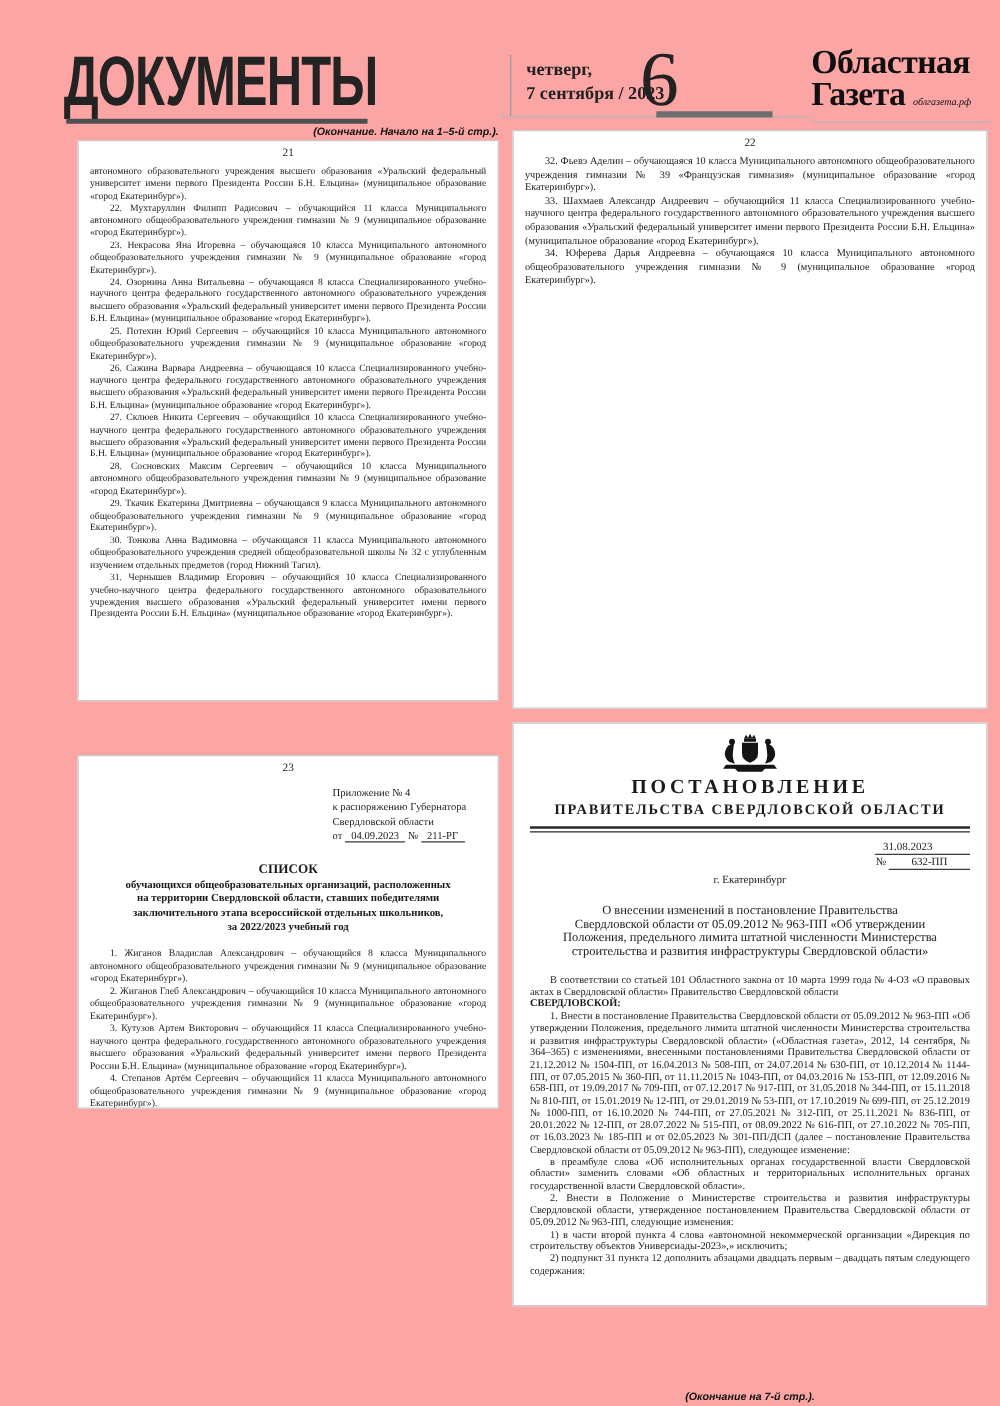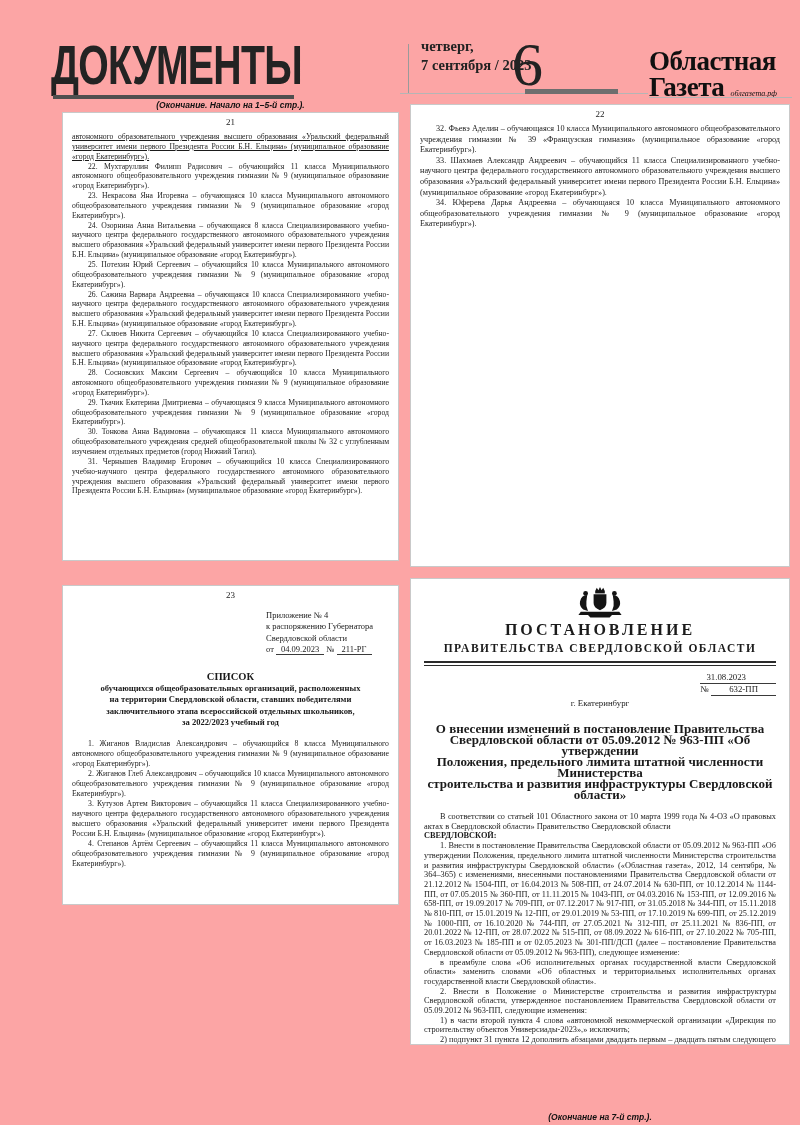--- a/index.html
+++ b/index.html
@@ -10,72 +10,72 @@
 
   
   .masthead-title {
     position:absolute; left:51px; top:37px;
     font-family:"Liberation Sans", sans-serif; font-weight:bold;
     font-size:56px; line-height:1; letter-spacing:-1px; color:#232323;
     transform:scaleX(0.70); transform-origin:left top; white-space:nowrap;
   }
   .masthead-rule { position:absolute; left:53px; top:95px; width:241px; height:4px; background:#4f4f4f; }
   .head-vline { position:absolute; left:408px; top:44px; width:1px; height:49px; background:#9a9a9a; }
-  .date-block { position:absolute; left:421px; top:37px; font-weight:bold; font-size:14.5px; line-height:19px; color:#222; }
+  .date-block { position:absolute; left:421px; top:47px; font-weight:bold; font-size:14.5px; line-height:19px; color:#222; }
   .page-six { position:absolute; left:512px; top:33px; font-size:62px; line-height:1; color:#222; }
   .thin-rule-mid { position:absolute; left:400px; top:93px; width:248px; height:1px; background:#b5b5b5; }
   .thick-rule { position:absolute; left:525px; top:89px; width:93px; height:5px; background:#6e6e6e; }
-  .brand { position:absolute; left:649px; top:48px; font-weight:bold; font-size:27px; line-height:26px; letter-spacing:-0.5px; color:#101010; white-space:nowrap; }
+  .brand { position:absolute; left:649px; top:36px; font-weight:bold; font-size:27px; line-height:26px; letter-spacing:-0.5px; color:#101010; white-space:nowrap; }
   .brand-site { font-size:8px; font-style:italic; font-weight:normal; letter-spacing:0; }
   .thin-rule-right { position:absolute; left:649px; top:97px; width:143px; height:1px; background:#b5b5b5; }
 
   .cont-top {
-    position:absolute; left:62px; top:100px; width:337px; text-align:center;
+    position:absolute; left:62px; top:100px; width:337px; text-align:right;
     font-family:"Liberation Sans", sans-serif; font-style:italic; font-weight:bold; font-size:8.5px; color:#111;
   }
   .cont-bottom {
     position:absolute; left:410px; top:1112px; width:380px; text-align:center;
     font-family:"Liberation Sans", sans-serif; font-style:italic; font-weight:bold; font-size:8.5px; color:#111;
   }
 
   
   .docbox { position:absolute; background:#fff; border:1px solid #c9c9c9; box-sizing:border-box; overflow:hidden; }
   #box21  { left:62px;  top:112px; width:337px; height:449px; }
   #box22  { left:410px; top:104px; width:380px; height:463px; }
-  #box23  { left:62px;  top:585px; width:337px; height:320px; }
+  #box23  { left:62px;  top:604px; width:337px; height:283px; }
   #boxres { left:410px; top:578px; width:380px; height:467px; }
 
   .boxnum { text-align:center; font-size:9px; margin:4px 0 5px; color:#1b1b1b; }
 
   .doc-text { padding:0 9px; }
   .doc-text p { margin:0; text-align:justify; text-indent:16px; font-size:7.7px; line-height:9.85px; }
   #box22 .doc-text p { font-size:8.2px; line-height:10.6px; }
   #box23 .doc-text p { font-size:7.8px; line-height:10px; }
-  .doc-text p.noindent { text-indent:0;text-decoration:underline; }
+  .doc-text p.noindent { text-indent:0; }
 
   
   .annex { margin:10px 10px 0 203px; font-size:8.5px; line-height:11.4px; }
   .annex p { margin:0; }
   .u-seg { border-bottom:1px solid #3a3a3a; padding:0 5px; }
   .list-title { text-align:center; font-weight:bold; font-size:8.6px; line-height:11.4px; margin-top:15px; }
   .list-title p { margin:0; }
   .list-title p:first-child { font-size:10.5px; margin-bottom:1px; }
   #box23 .doc-text { margin-top:10px; }
 
   
   .emblem { display:block; margin:8px auto 2px; }
   .res-h1 { text-align:center; font-weight:bold; font-size:16px; letter-spacing:3px; margin:2px 0 3px; }
   .res-h2 { text-align:center; font-weight:bold; font-size:11.5px; letter-spacing:1.5px; margin:0 0 7px; }
   .double-rule { margin:0 13px; height:2px; border-top:2px solid #2a2a2a; border-bottom:1px solid #2a2a2a; }
   .res-dateline { margin:6px 13px 0; display:flex; justify-content:space-between; align-items:flex-end; font-size:8.8px;flex-direction:column; }
   .res-date { border-bottom:1px solid #3a3a3a; padding:0 30px 1px 6px; }
   .res-no-wrap { white-space:nowrap; }
   .res-number { border-bottom:1px solid #3a3a3a; padding:0 18px 1px 18px; }
   .res-place { text-align:center; font-size:8.8px; margin-top:4px; }
-  .res-title { text-align:center; font-weight:bold; font-size:13px; line-height:11px; margin-top:15px; }
+  .res-title { text-align:center; font-weight:normal; font-size:10px; line-height:11px; margin-top:15px; }
   .res-title p { margin:0; }
   .res-body { padding:0 13px; margin-top:12px; }
   .res-body p { margin:0; text-align:justify; text-indent:16px; font-size:8.3px; line-height:9.7px; }
   .res-body p.bold { font-weight:bold; text-indent:0; }
 </style>
 </head>
 <body>
 
 <div class="page">
 

